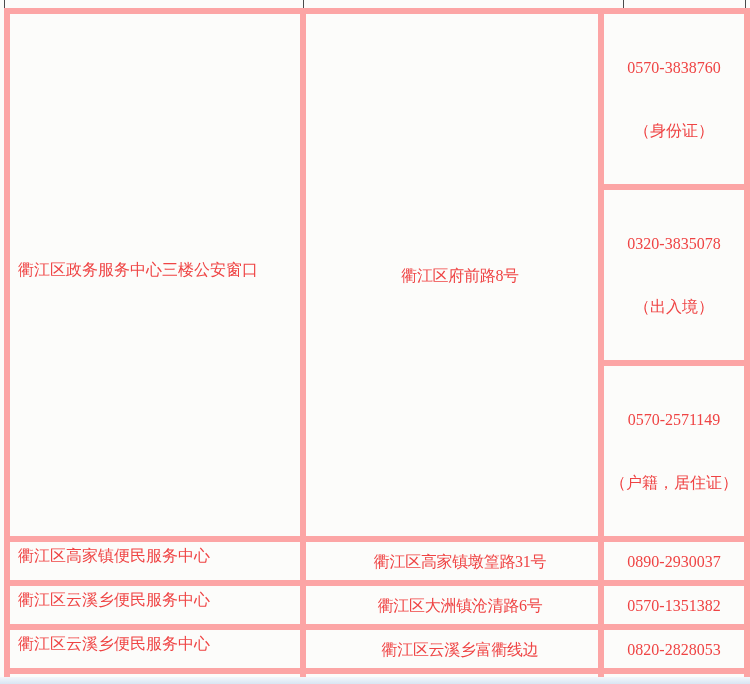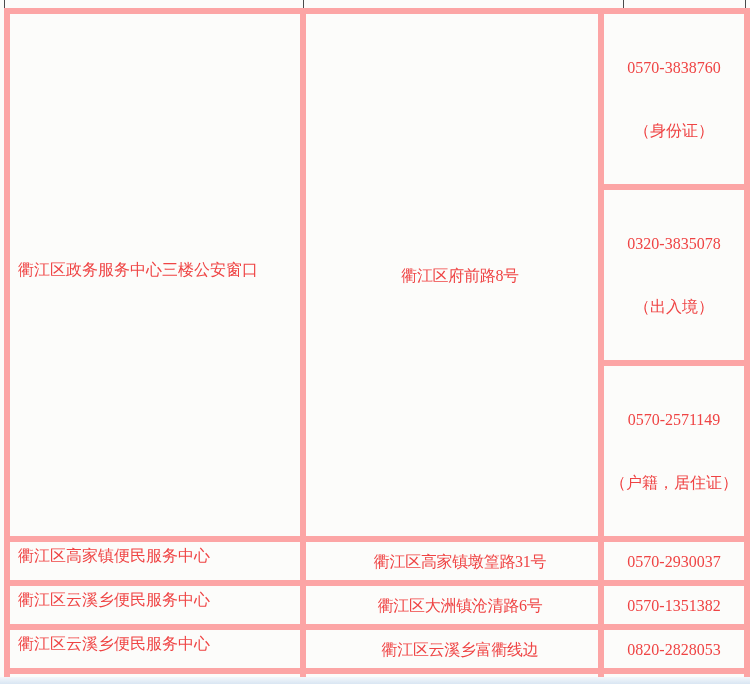--- a/index.html
+++ b/index.html
@@ -93,21 +93,21 @@
       <tr class="h47">
         <td class="c-phone">
           <span class="ph-num">0570-2571149</span>
           <span class="ph-label">（户籍，居住证）</span>
         </td>
       </tr>
 
       <tr class="h44">
         <td class="c-name">衢江区高家镇便民服务中心</td>
         <td class="c-addr">衢江区高家镇墩篁路31号</td>
-        <td class="c-phone">0570-2930037</td>
+        <td class="c-phone">0890-2930037</td>
       </tr>
       <tr class="h44">
         <td class="c-name">衢江区云溪乡便民服务中心</td>
         <td class="c-addr">衢江区大洲镇沧清路6号</td>
         <td class="c-phone">0570-1351382</td>
       </tr>
       <tr class="h44">
         <td class="c-name">衢江区云溪乡便民服务中心</td>
         <td class="c-addr">衢江区云溪乡富衢线边</td>
         <td class="c-phone">0820-2828053</td>

